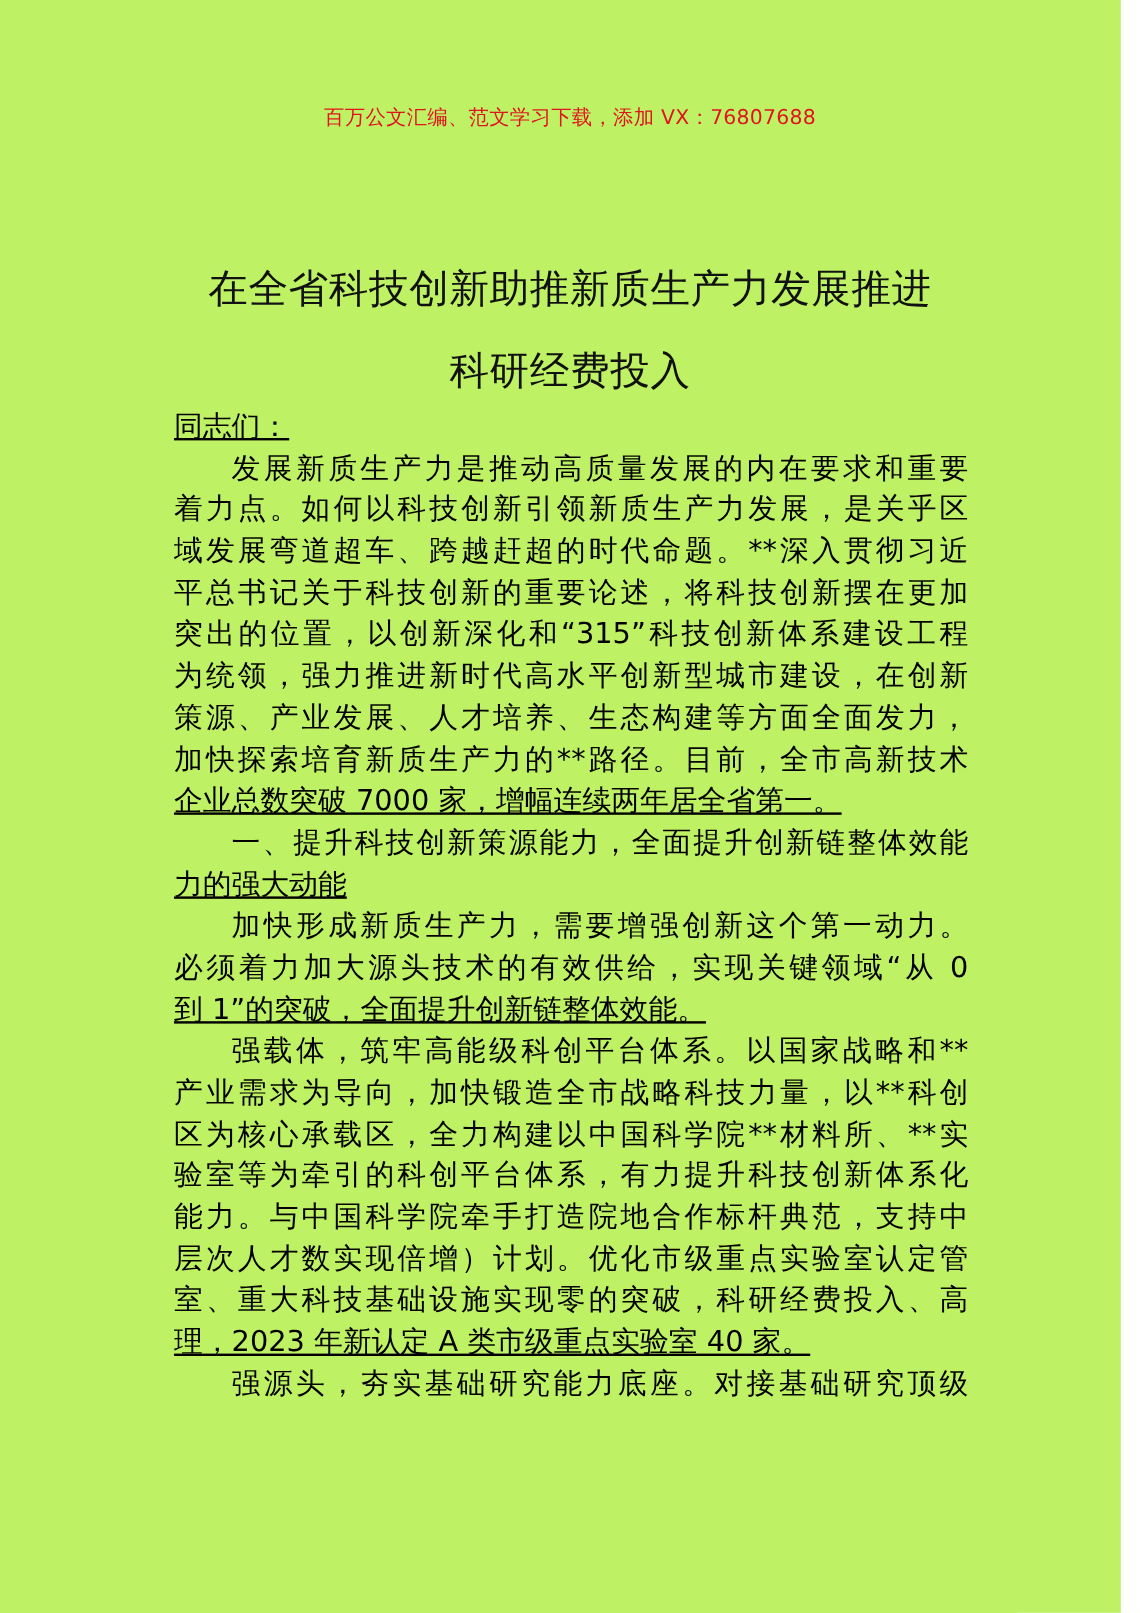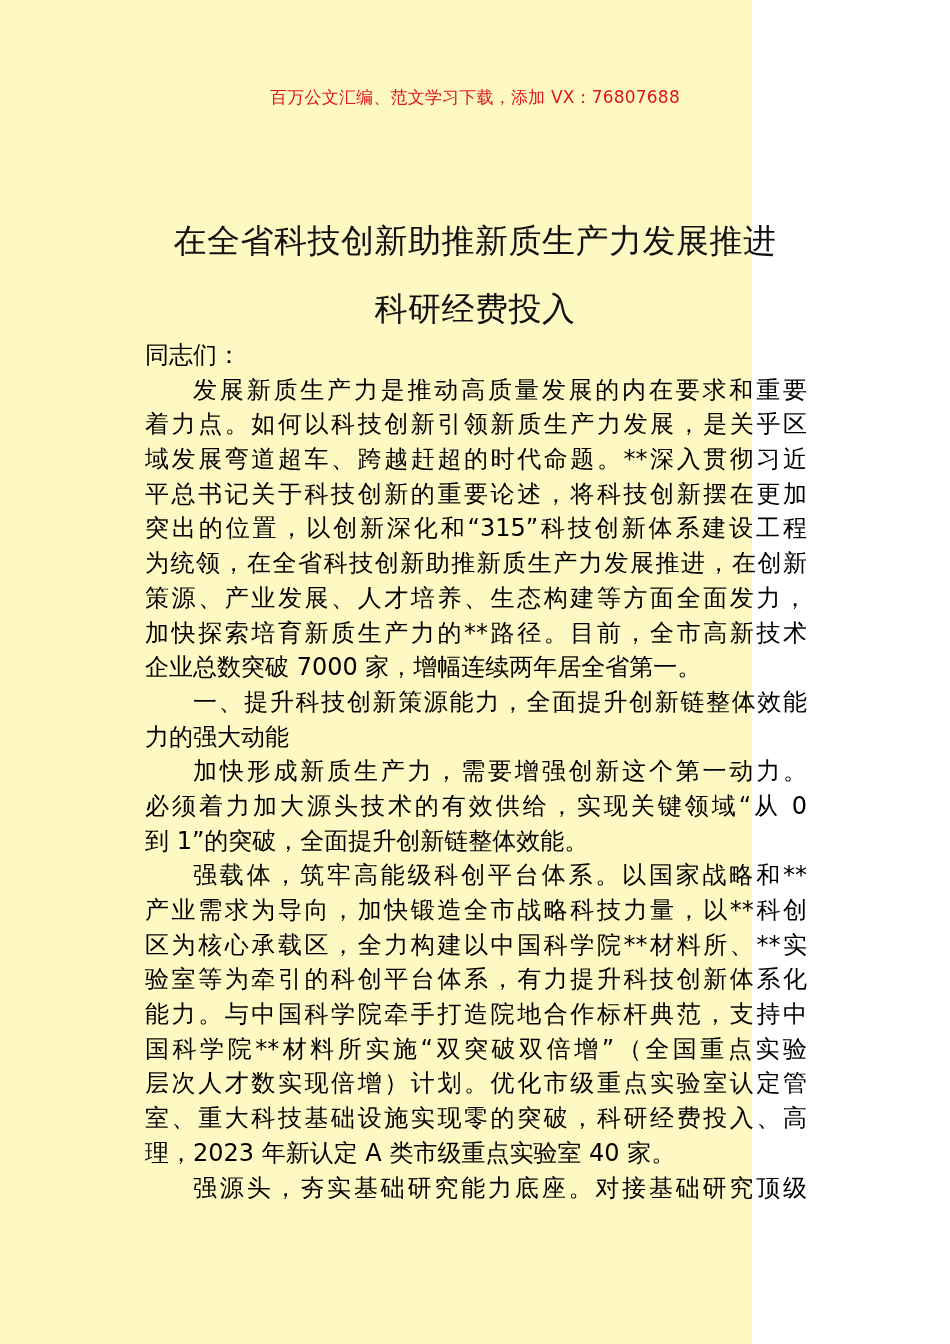--- a/index.html
+++ b/index.html
@@ -1,64 +1,63 @@
 <!DOCTYPE html>
 <html><head>
 <meta charset="utf-8">
 <style>
   html, body { margin: 0; padding: 0; background: #ffffff; }
   body { width: 950px; height: 1344px; position: relative; overflow: hidden;
          font-family: "DejaVu Sans", "Liberation Sans", sans-serif; color: #000; }
-  .page { position: absolute; left: 0; top: 0; width: 752px; height: 1344px; background: #fef9c3; }
+  .page { position: absolute; left: 0; top: 0; width: 934px; height: 1344px; background: #bef264; }
   .watermark { position: absolute; top: 86px; left: 0; width: 950px; text-align: center;
                color: #e0141e; font-size: 17px; letter-spacing: 0.2px; }
   .title { position: absolute; left: 0; width: 950px; text-align: center;
            font-size: 33px; color: #111; letter-spacing: 0.5px; margin-top: 39px; }
   .title.l1 { top: 180px; }
   .title.l2 { top: 248px; }
   .body { position: absolute; left: 145px; top: 338px; width: 662px; }
   .line { height: 34.7px; line-height: 34.7px; font-size: 24px; white-space: nowrap;
           overflow: visible; text-align: justify; text-align-last: justify; }
-  .line.last { text-align-last: left; }
+  .line.last { text-align-last: left; text-decoration: underline; }
   .line.indent { padding-left: 48px; }
 </style>
 </head>
 <body>
 
 <div class="page">
   <div class="watermark">百万公文汇编、范文学习下载，添加 VX：76807688</div>
 
   <div class="title l1">在全省科技创新助推新质生产力发展推进</div>
   <div class="title l2">科研经费投入</div>
 
   <div class="body">
     <div class="line last">同志们：</div>
 
     <div class="line indent">发展新质生产力是推动高质量发展的内在要求和重要</div>
     <div class="line">着力点。如何以科技创新引领新质生产力发展，是关乎区</div>
     <div class="line">域发展弯道超车、跨越赶超的时代命题。**深入贯彻习近</div>
     <div class="line">平总书记关于科技创新的重要论述，将科技创新摆在更加</div>
     <div class="line">突出的位置，以创新深化和“315”科技创新体系建设工程</div>
-    <div class="line">为统领，在全省科技创新助推新质生产力发展推进，在创新</div>
+    <div class="line">为统领，强力推进新时代高水平创新型城市建设，在创新</div>
     <div class="line">策源、产业发展、人才培养、生态构建等方面全面发力，</div>
     <div class="line">加快探索培育新质生产力的**路径。目前，全市高新技术</div>
     <div class="line last">企业总数突破 7000 家，增幅连续两年居全省第一。</div>
 
     <div class="line indent">一、提升科技创新策源能力，全面提升创新链整体效能</div>
     <div class="line last">力的强大动能</div>
 
     <div class="line indent">加快形成新质生产力，需要增强创新这个第一动力。</div>
     <div class="line">必须着力加大源头技术的有效供给，实现关键领域“从 0</div>
     <div class="line last">到 1”的突破，全面提升创新链整体效能。</div>
 
     <div class="line indent">强载体，筑牢高能级科创平台体系。以国家战略和**</div>
     <div class="line">产业需求为导向，加快锻造全市战略科技力量，以**科创</div>
     <div class="line">区为核心承载区，全力构建以中国科学院**材料所、**实</div>
     <div class="line">验室等为牵引的科创平台体系，有力提升科技创新体系化</div>
     <div class="line">能力。与中国科学院牵手打造院地合作标杆典范，支持中</div>
-    <div class="line">国科学院**材料所实施“双突破双倍增”（全国重点实验</div>
     <div class="line">层次人才数实现倍增）计划。优化市级重点实验室认定管</div>
     <div class="line">室、重大科技基础设施实现零的突破，科研经费投入、高</div>
     <div class="line last">理，2023 年新认定 A 类市级重点实验室 40 家。</div>
 
     <div class="line indent">强源头，夯实基础研究能力底座。对接基础研究顶级</div>
   </div>
 </div>
 
 </body></html>

